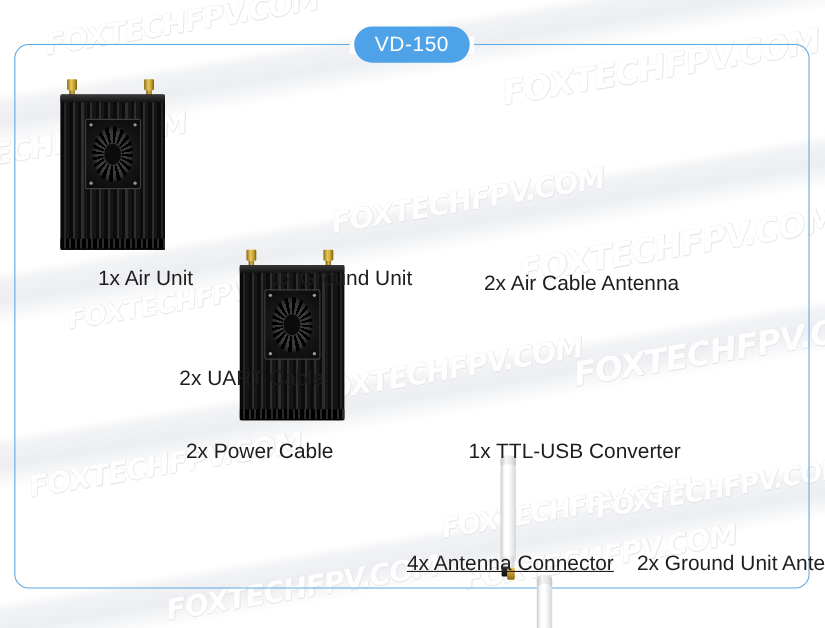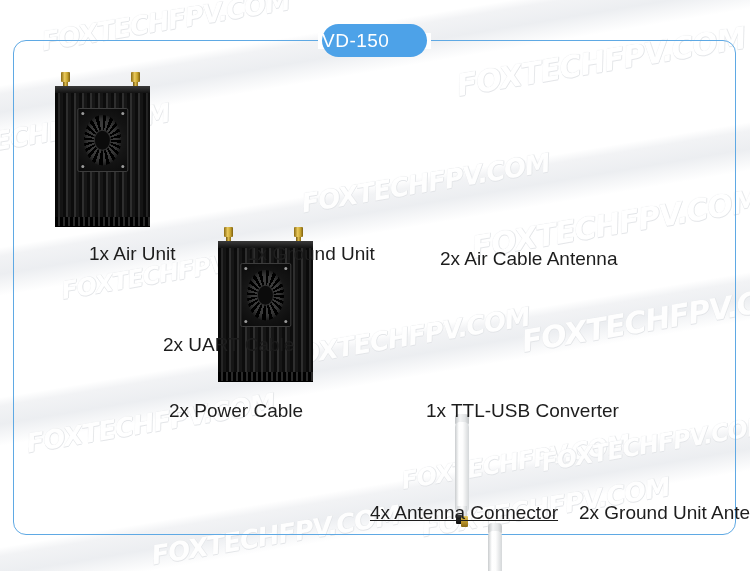--- a/index.html
+++ b/index.html
@@ -38,21 +38,21 @@
   
   .panel{
     position:absolute;left:13px;top:40px;width:723px;height:495px;
     border:1px solid #5fa9e4;border-radius:13px;
     box-sizing:border-box;z-index:3;background:transparent;
   }
   .badge{
     position:absolute;left:322px;top:24px;z-index:6;
     width:105px;height:33px;border-radius:17px;
     background:#4da2e8;
-    display:flex;align-items:center;
+    display:flex;align-items:center;justify-content:center;
   }
   .badge span{
     color:#fff;font-size:19px;letter-spacing:.5px;
     font-family:"Liberation Sans",sans-serif;
   }
   
   .badge-mask{position:absolute;left:318px;top:33px;width:113px;height:16px;background:#fff;z-index:5;}
 
   
   .items{position:absolute;inset:0;z-index:4;}

